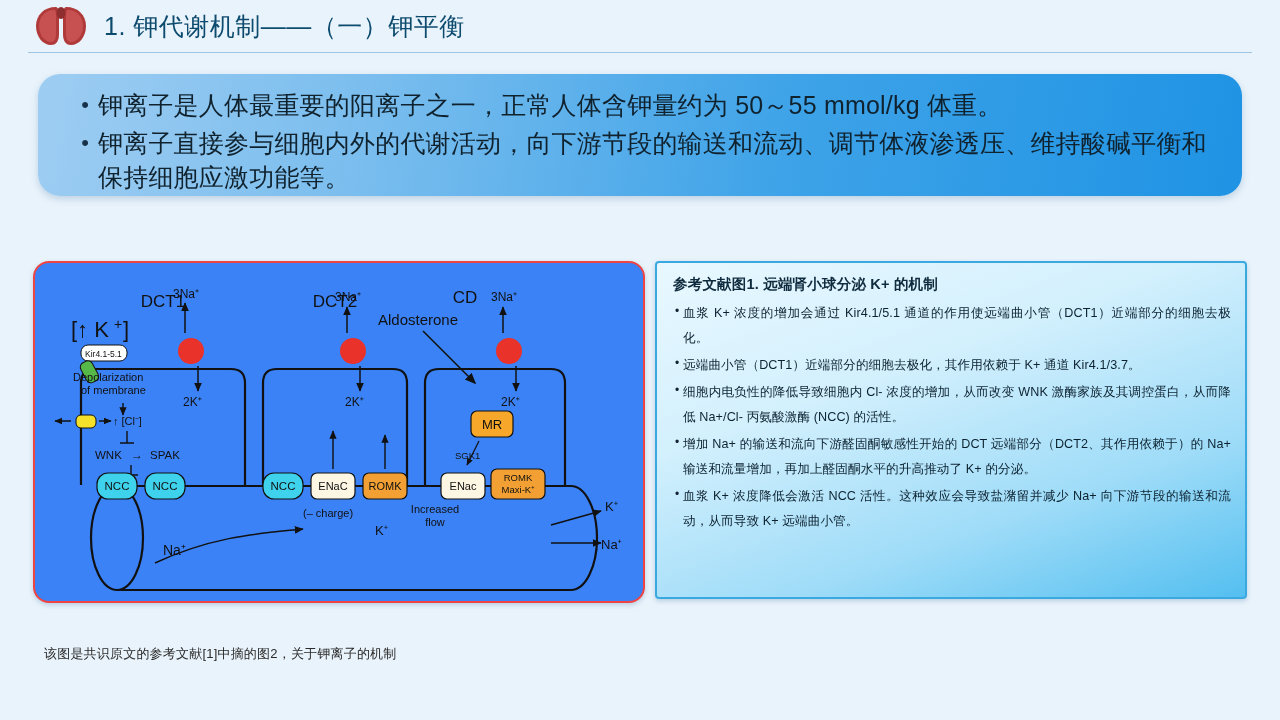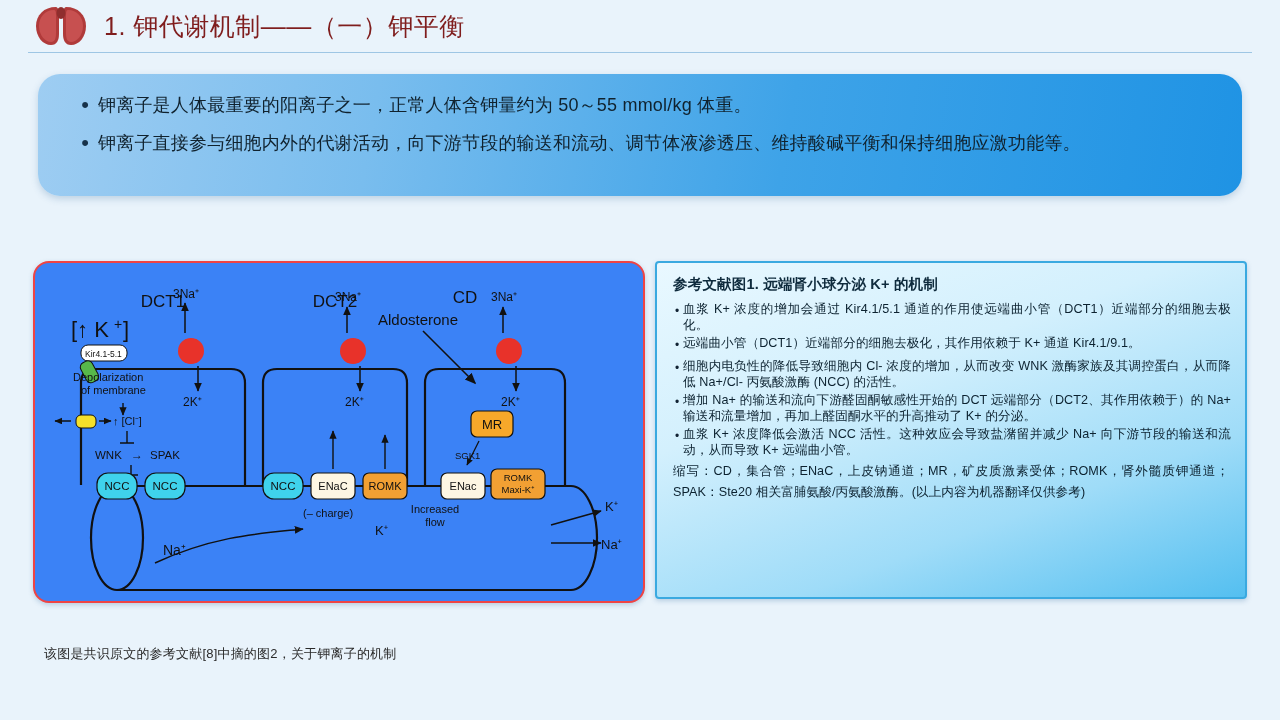--- a/index.html
+++ b/index.html
@@ -24,21 +24,21 @@
   }
   #kidney-icon {
     position: absolute;
     left: 30px; top: 4px;
     width: 62px; height: 44px;
   }
   #header-title {
     position: absolute;
     left: 104px; top: 10px;
     font-size: 25px;
-    color: #7f1d1d;
+    color: #0c4a6e;
     letter-spacing: 0.5px;
     white-space: nowrap;
   }
   #header-rule {
     position: absolute;
     left: 28px; top: 52px;
     width: 1224px; height: 1px;
     background: #9ec6e4;
   }
 
@@ -62,21 +62,21 @@
   .bullet-dot {
     flex: 0 0 auto;
     font-size: 22px;
     line-height: 34px;
     color: #17324a;
     width: 26px;
     text-align: center;
   }
   .bullet-text {
     flex: 1 1 auto;
-    font-size: 18px;
+    font-size: 25px;
     line-height: 34px;
     color: #10222e;
     letter-spacing: 0.2px;
   }
 
   
   #figure-panel {
     position: absolute;
     left: 33px; top: 261px;
     width: 608px; height: 338px;
@@ -117,21 +117,21 @@
     flex: 0 0 auto;
     width: 12px;
     font-size: 12px;
     line-height: 21px;
     color: #123;
     text-align: center;
   }
   .ref-text {
     flex: 1 1 auto;
     font-size: 12.6px;
-    line-height: 16px;
+    line-height: 25px;
     color: #0c2230;
     text-align: justify;
     letter-spacing: 0.1px;
   }
   #ref-abbrev {
     font-size: 12.6px;
     line-height: 21px;
     color: #0c2230;
     text-align: justify;
     margin: 3px 2px 0 2px;
@@ -314,31 +314,30 @@
 
 <div id="ref-panel">
   <div id="ref-title">参考文献图1. 远端肾小球分泌 K+ 的机制</div>
 
   <div class="ref-item">
     <div class="ref-dot">•</div>
     <div class="ref-text">血浆 K+ 浓度的增加会通过 Kir4.1/5.1 通道的作用使远端曲小管（DCT1）近端部分的细胞去极化。</div>
   </div>
   <div class="ref-item">
     <div class="ref-dot">•</div>
-    <div class="ref-text">远端曲小管（DCT1）近端部分的细胞去极化，其作用依赖于 K+ 通道 Kir4.1/9.1。</div>
+    <div class="ref-text">远端曲小管（DCT1）近端部分的细胞去极化，其作用依赖于 K+ 通道 Kir4.1/3.7。</div>
   </div>
   <div class="ref-item">
     <div class="ref-dot">•</div>
     <div class="ref-text">细胞内电负性的降低导致细胞内 Cl- 浓度的增加，从而改变 WNK 激酶家族及其调控蛋白，从而降低 Na+/Cl- 丙氨酸激酶 (NCC) 的活性。</div>
   </div>
   <div class="ref-item">
     <div class="ref-dot">•</div>
     <div class="ref-text">增加 Na+ 的输送和流向下游醛固酮敏感性开始的 DCT 远端部分（DCT2、其作用依赖于）的 Na+ 输送和流量增加，再加上醛固酮水平的升高推动了 K+ 的分泌。</div>
   </div>
   <div class="ref-item">
     <div class="ref-dot">•</div>
     <div class="ref-text">血浆 K+ 浓度降低会激活 NCC 活性。这种效应会导致盐潴留并减少 Na+ 向下游节段的输送和流动，从而导致 K+ 远端曲小管。</div>
   </div>
 
-  <div id="ref-abbrev">缩写：CD，集合管；ENaC，上皮钠通道；MR，矿皮质激素受体；ROMK，肾外髓质钾通道；SPAK：Ste20 相关富脯氨酸/丙氨酸激酶。(以上内容为机器翻译仅供参考)</div>
 </div>
 
-<div id="caption">该图是共识原文的参考文献[8]中摘的图2，关于钾离子的机制</div>
+<div id="caption">该图是共识原文的参考文献[1]中摘的图2，关于钾离子的机制</div>
 
 </body></html>

